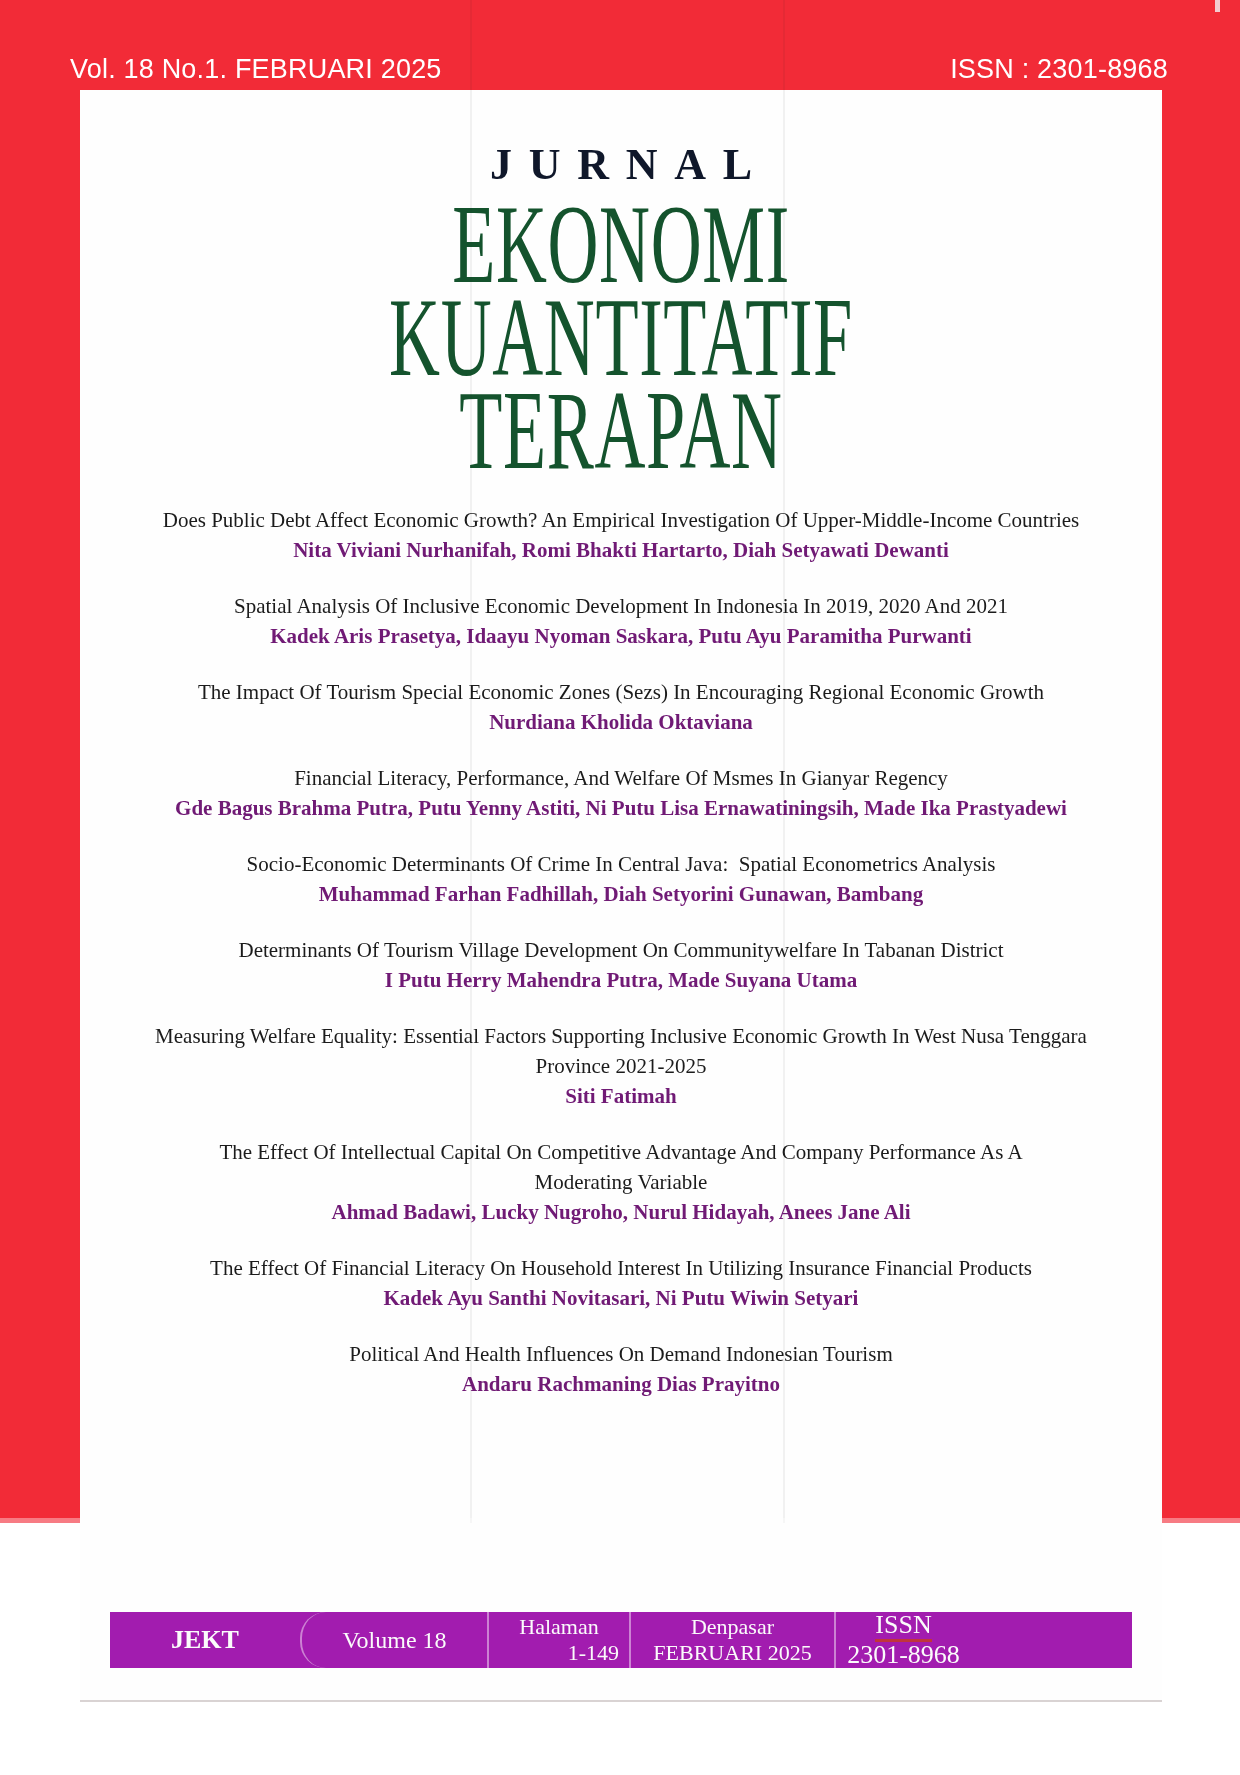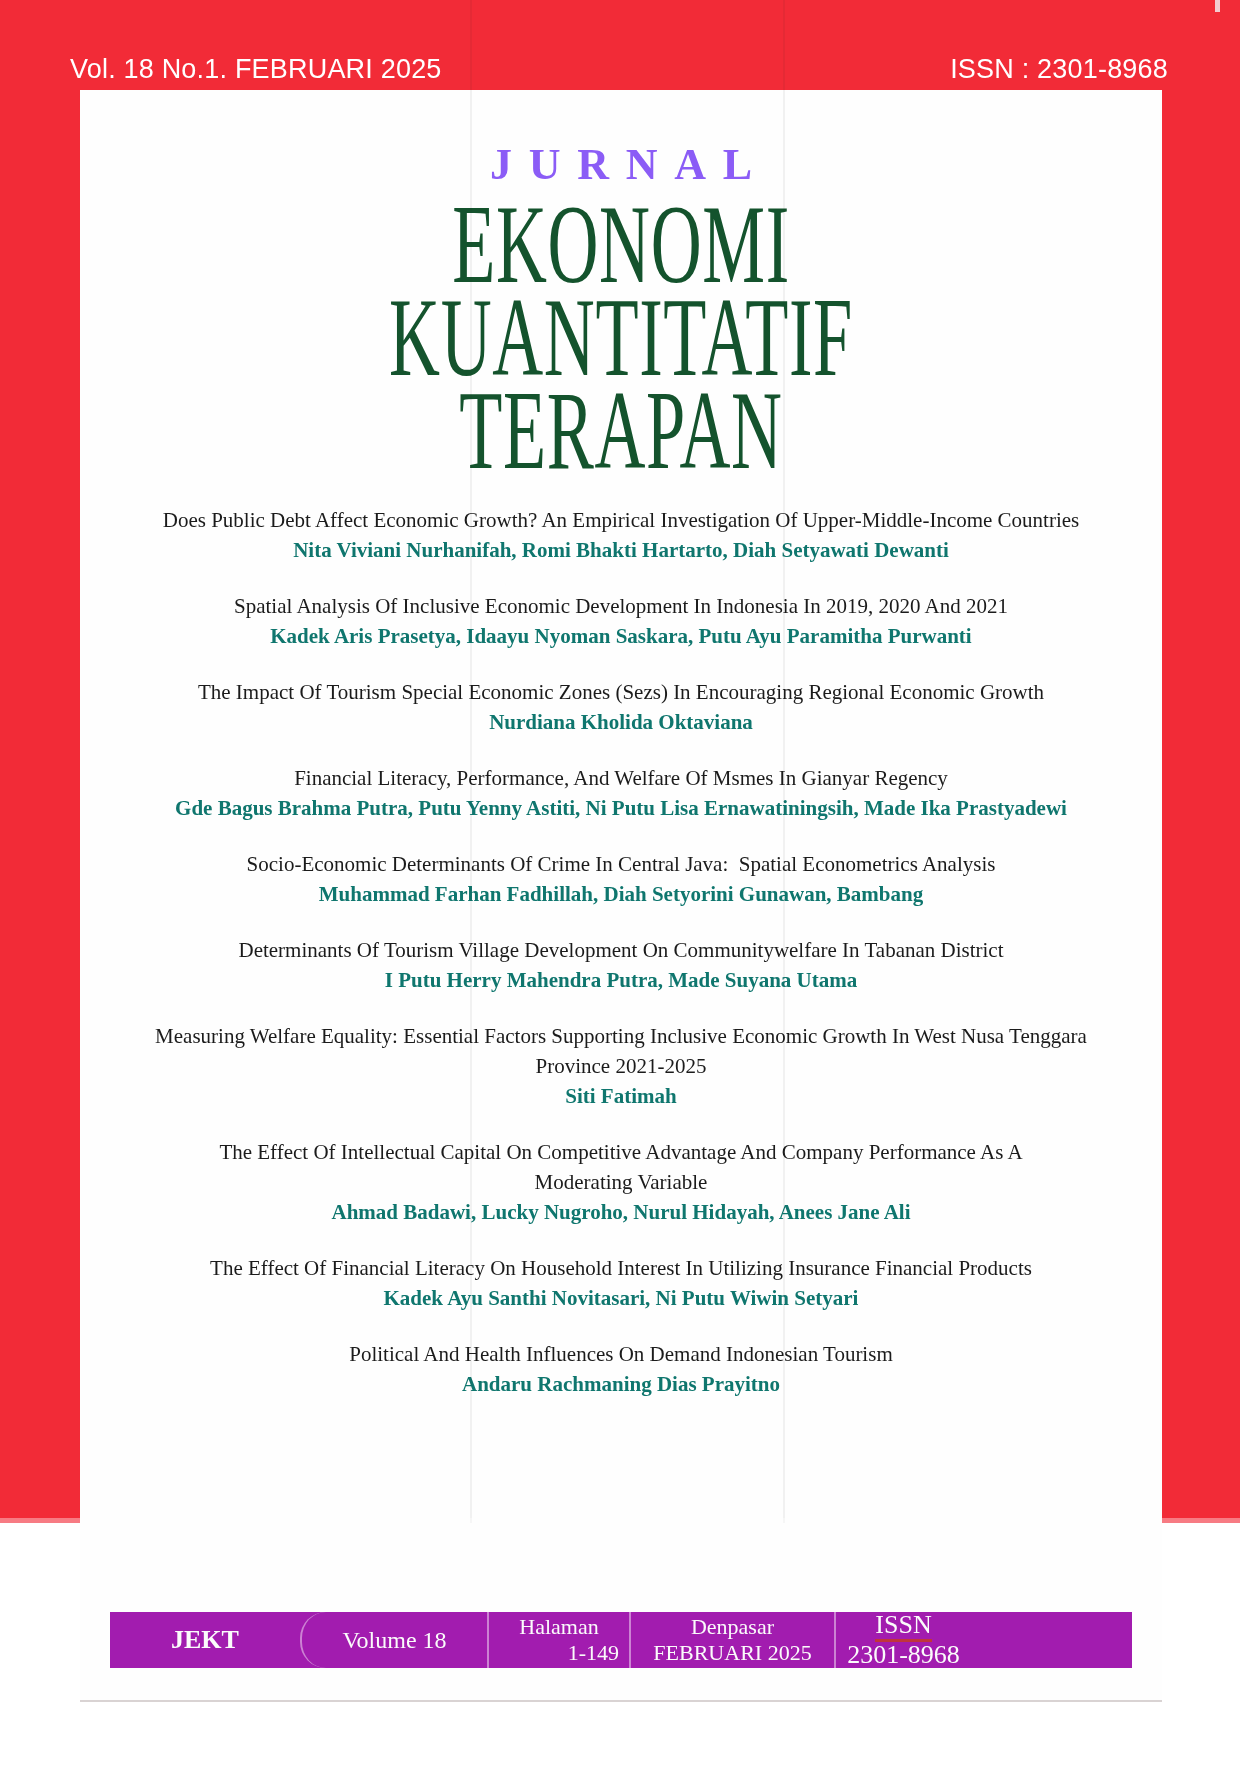--- a/index.html
+++ b/index.html
@@ -35,39 +35,39 @@
   
   .sheet{
     position:absolute;left:80px;top:90px;width:1082px;height:1610px;
     background:#fefefe;
     border-bottom:2px solid #d9d3d3;
   }
 
   .masthead{padding-top:50px;text-align:center;}
   .kicker{
     display:block;line-height:50px;font-size:44px;font-weight:bold;
-    color:#8b5cf6;letter-spacing:0.38em;text-indent:0.38em;
+    color:#0f172a;letter-spacing:0.38em;text-indent:0.38em;
     font-family:"Liberation Serif", serif;
   }
   .cover-title{margin-top:8px;color:#14532d;}
   .cover-title-line{
     display:block;font-size:112px;line-height:93px;font-weight:normal;
     transform:scaleX(0.63);transform-origin:50% 50%;
     white-space:nowrap;letter-spacing:1px;
     font-family:"Liberation Serif", serif;
   }
 
   
   .toc{
     position:absolute;top:415px;left:24px;right:24px;
     text-align:center;color:#1b1b1b;
   }
   .toc-item{margin-bottom:26px;}
   .toc-title-line{display:block;font-size:21px;line-height:30px;font-weight:normal;}
-  .toc-authors{display:block;font-size:21px;line-height:30px;font-weight:bold;color:#0f766e;}
+  .toc-authors{display:block;font-size:21px;line-height:30px;font-weight:bold;color:#701a75;}
 
   
   .footer-bar{
     position:absolute;top:1522px;left:30px;width:1022px;height:56px;
     background:#a21caf;color:#fbfbfb;
     display:flex;align-items:stretch;
     font-family:"Liberation Serif", serif;
   }
   .fcell{
     display:flex;flex-direction:column;justify-content:center;

